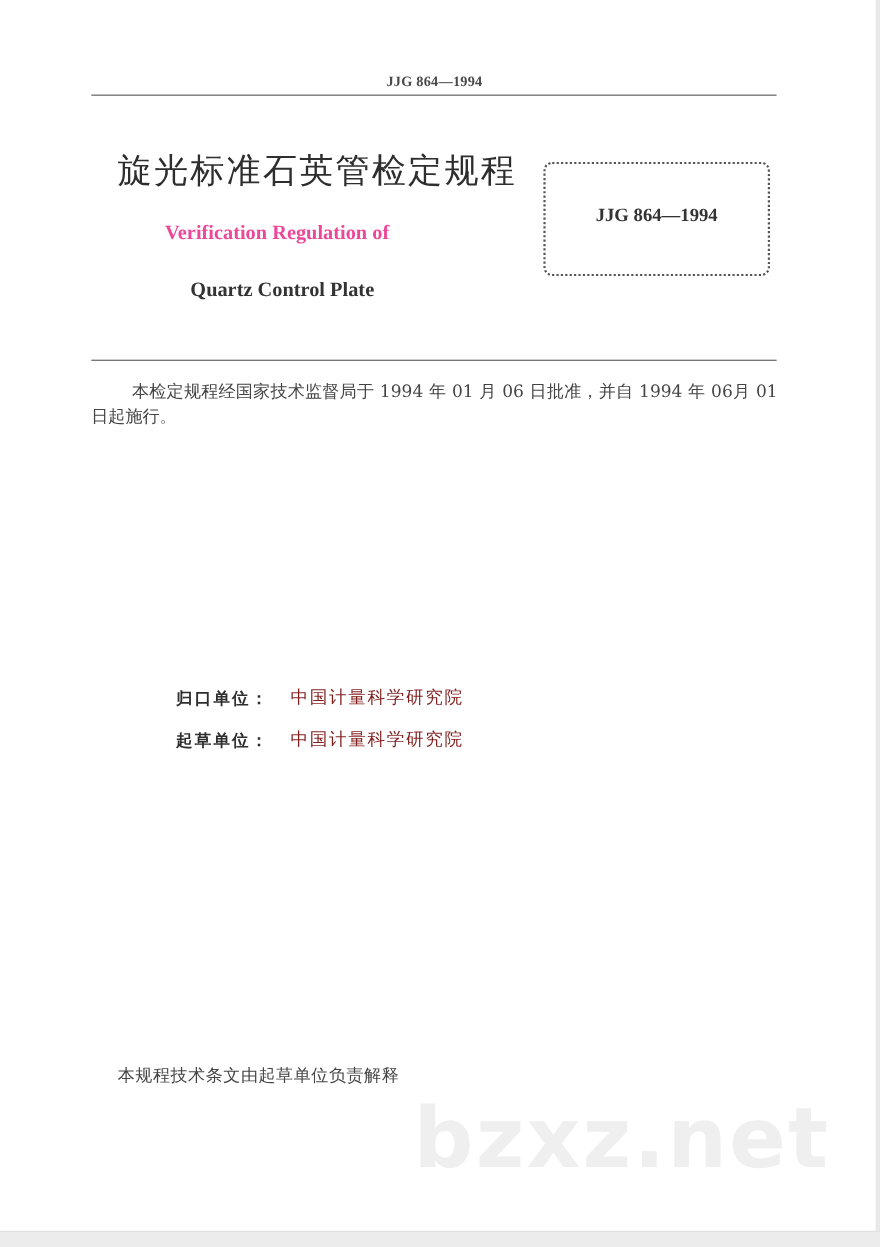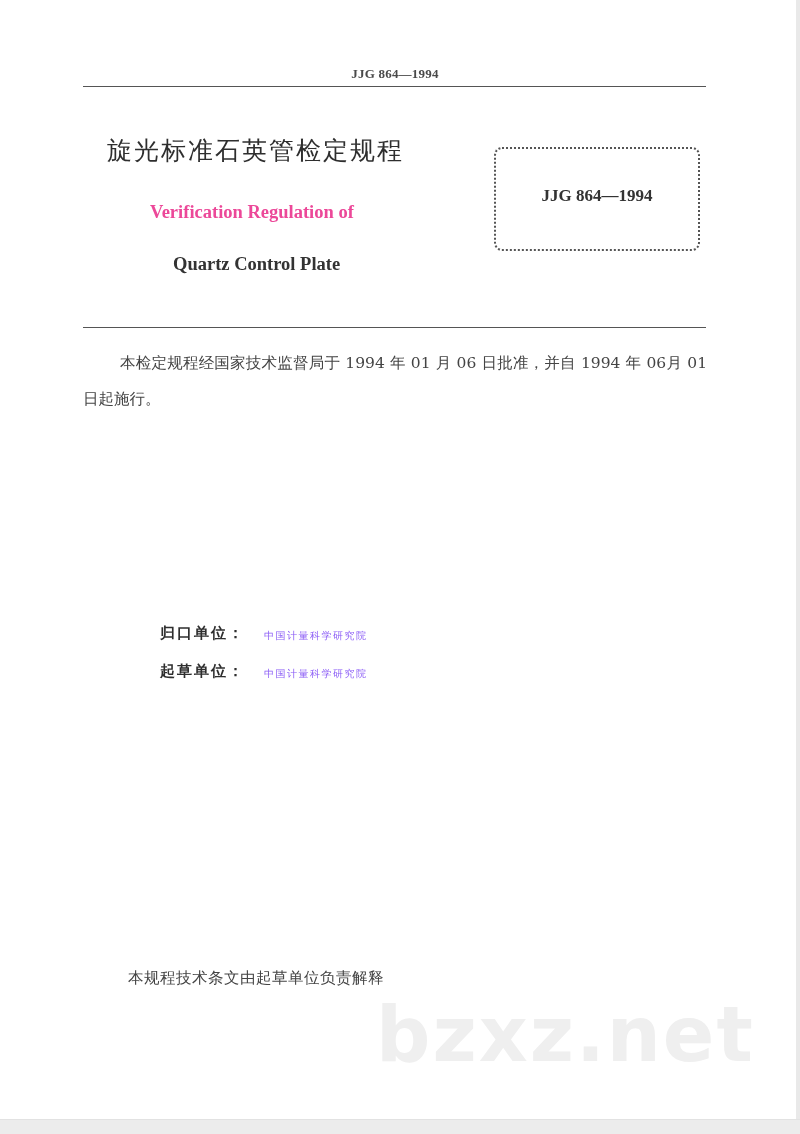--- a/index.html
+++ b/index.html
@@ -57,21 +57,21 @@
       border-top: 1.5px solid #555555;
     }
     .rule-top { top: 86px; }
     .rule-mid { top: 327px; }
 
     .title-cn {
       position: absolute;
       top: 134px;
       left: 107px;
       font-family: "DejaVu Sans", "Liberation Sans", sans-serif;
-      font-size: 25px;
+      font-size: 31px;
       letter-spacing: 2px;
       color: #2e2e2e;
       white-space: nowrap;
     }
     .title-en-1 {
       position: absolute;
       top: 202px;
       left: 150px;
       font-family: "Liberation Serif", "DejaVu Serif", serif;
       font-weight: bold;
@@ -110,21 +110,21 @@
       color: #333333;
       margin-top: -6px;
     }
     .approval {
       position: absolute;
       top: 345px;
       left: 83px;
       width: 624px;
       font-family: "DejaVu Serif", "Liberation Serif", serif;
       font-size: 15.5px;
-      line-height: 36px;
+      line-height: 23px;
       color: #444444;
       text-indent: 37px;
       text-align: justify;
     }
     .org-row {
       position: absolute;
       left: 160px;
       display: flex;
       align-items: flex-end;
       white-space: nowrap;
@@ -134,28 +134,28 @@
     .org-label {
       font-family: "DejaVu Sans", "Liberation Sans", sans-serif;
       font-weight: bold;
       font-size: 15px;
       letter-spacing: 2px;
       color: #2e2e2e;
       width: 104px;
     }
     .org-value {
       font-family: "DejaVu Sans", "Liberation Sans", sans-serif;
-      font-size: 10px;
+      font-size: 16px;
       letter-spacing: 1.5px;
-      color: #8b5cf6;
+      color: #7f1d1d;
     }
     .footer-note {
       position: absolute;
       top: 968px;
-      left: 128px;
+      left: 107px;
       font-family: "DejaVu Serif", "Liberation Serif", serif;
       font-size: 15.5px;
       letter-spacing: 0.5px;
       color: #444444;
       white-space: nowrap;
     }
     .watermark {
       position: absolute;
       top: 990px;
       left: 376px;

